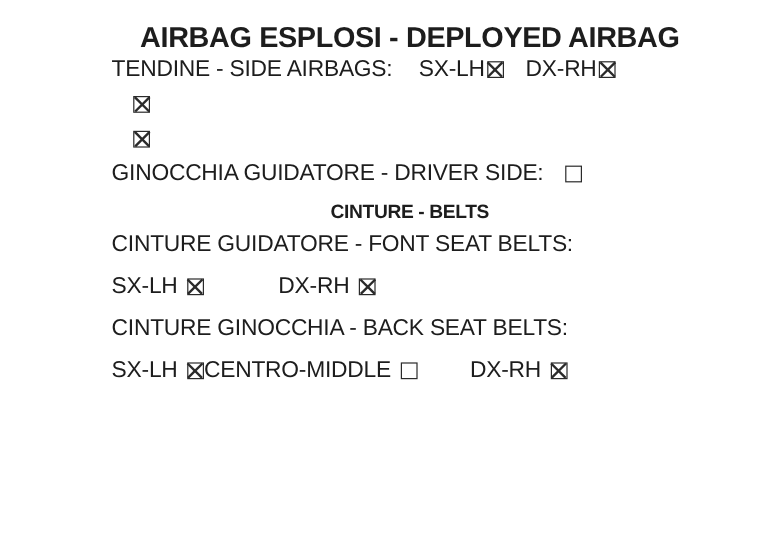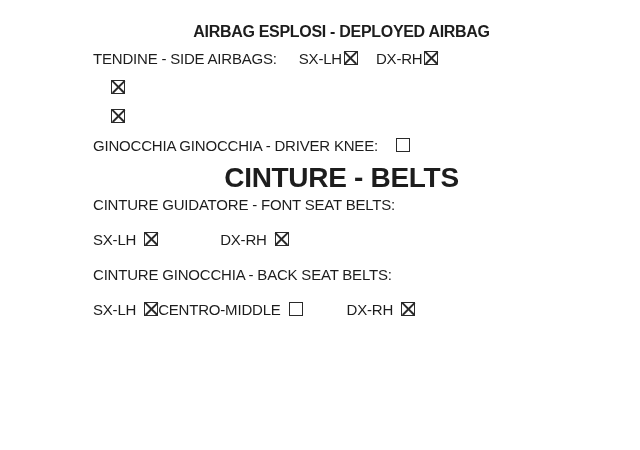--- a/index.html
+++ b/index.html
@@ -7,30 +7,30 @@
   body {
     background: #ffffff;
     font-family: "Liberation Sans", sans-serif;
     color: #1d1d1d;
     overflow: hidden;
   }
   .doc { position: relative; width: 640px; height: 450px; background: #ffffff; }
   .content { position: absolute; left: 93px; top: 20px; width: 497px; }
 
   .doc-title {
-    font-size: 16px; font-weight: bold; text-align: center;
+    font-size: 24px; font-weight: bold; text-align: center;
     letter-spacing: -0.3px; line-height: 23px; margin-bottom: 7px; white-space: nowrap;
   }
   .section-title {
-    font-size: 28px; font-weight: bold; text-align: center;
+    font-size: 16px; font-weight: bold; text-align: center;
     letter-spacing: -0.3px; line-height: 24px; margin-top: 3px; margin-bottom: 6px; white-space: nowrap;
   }
   .row {
     display: flex; align-items: center; height: 16px; margin-bottom: 13px;
-    font-size: 15px; letter-spacing: -0.2px; white-space: nowrap;
+    font-size: 19px; letter-spacing: -0.2px; white-space: nowrap;
   }
   .belts-rows .row { margin-bottom: 19px; }
 
   
   .cb {
     position: relative; display: inline-block;
     width: 14px; height: 14px; border: 1.6px solid #2a2a2a; flex: 0 0 auto;
     background: #ffffff;
   }
   .cb[data-checked="true"]::before,
@@ -70,21 +70,21 @@
       <span class="cb gap-md" role="checkbox" data-checked="true"></span>
     </div>
 
 
 
     <div class="row">
       <span class="cb gap-md" role="checkbox" data-checked="true"></span>
     </div>
 
     <div class="row">
-      <span>GINOCCHIA GINOCCHIA - DRIVER KNEE:</span>
+      <span>GINOCCHIA GUIDATORE - DRIVER SIDE:</span>
       <span class="cb gap-md" role="checkbox" data-checked="false"></span>
     </div>
 
     <div class="section-title">CINTURE - BELTS</div>
 
     <div class="belts-rows">
 
       <div class="row">
         <span>CINTURE GUIDATORE - FONT SEAT BELTS:</span>
       </div>

